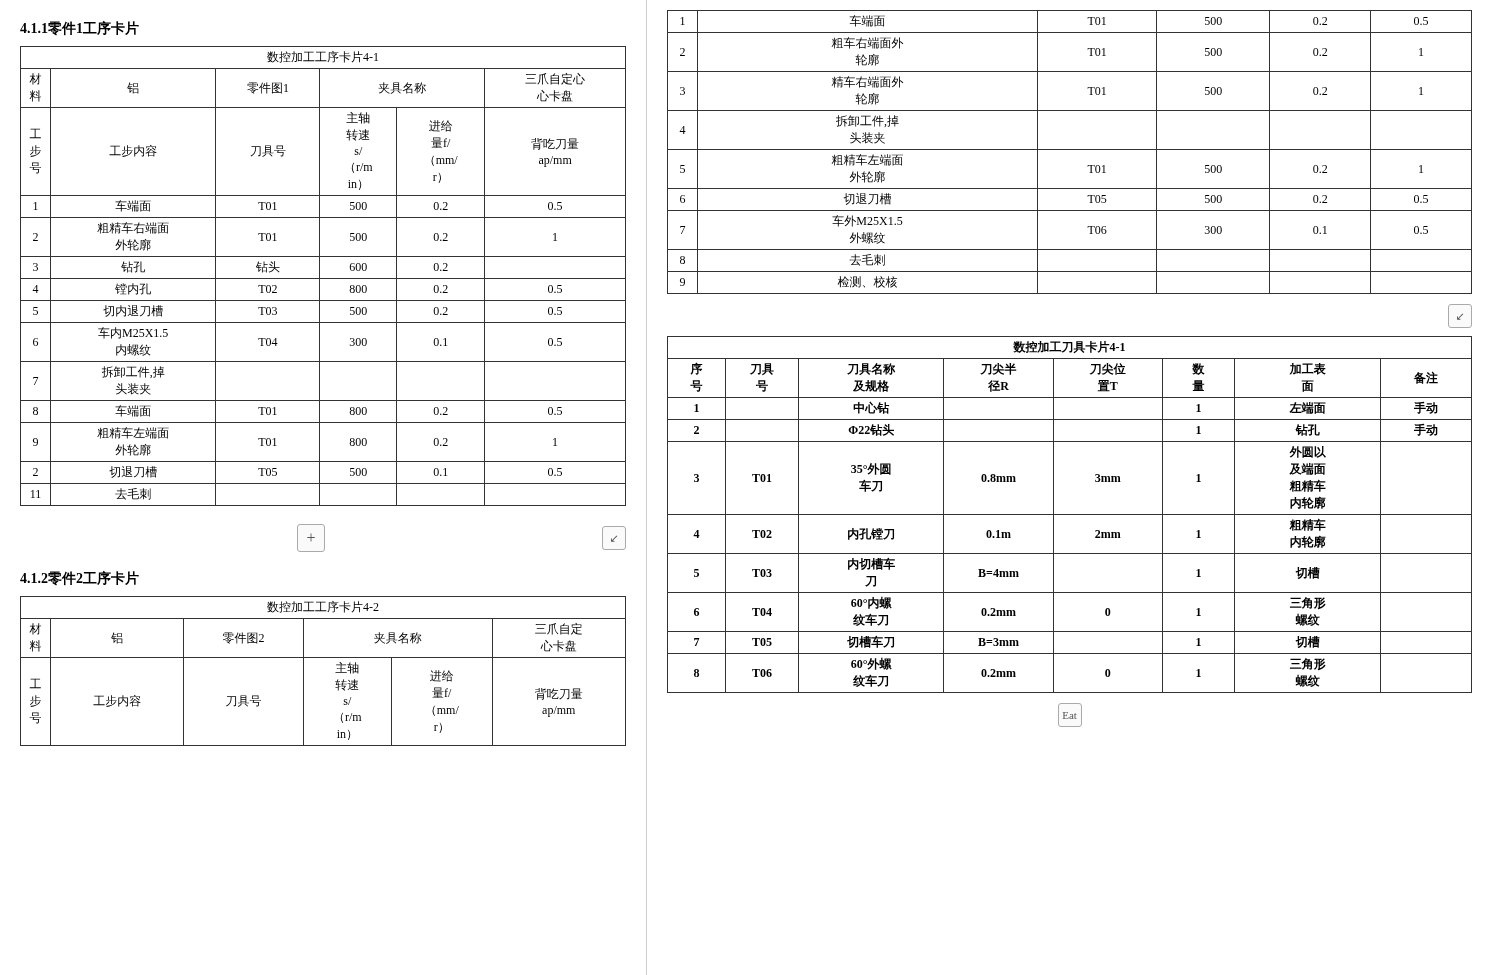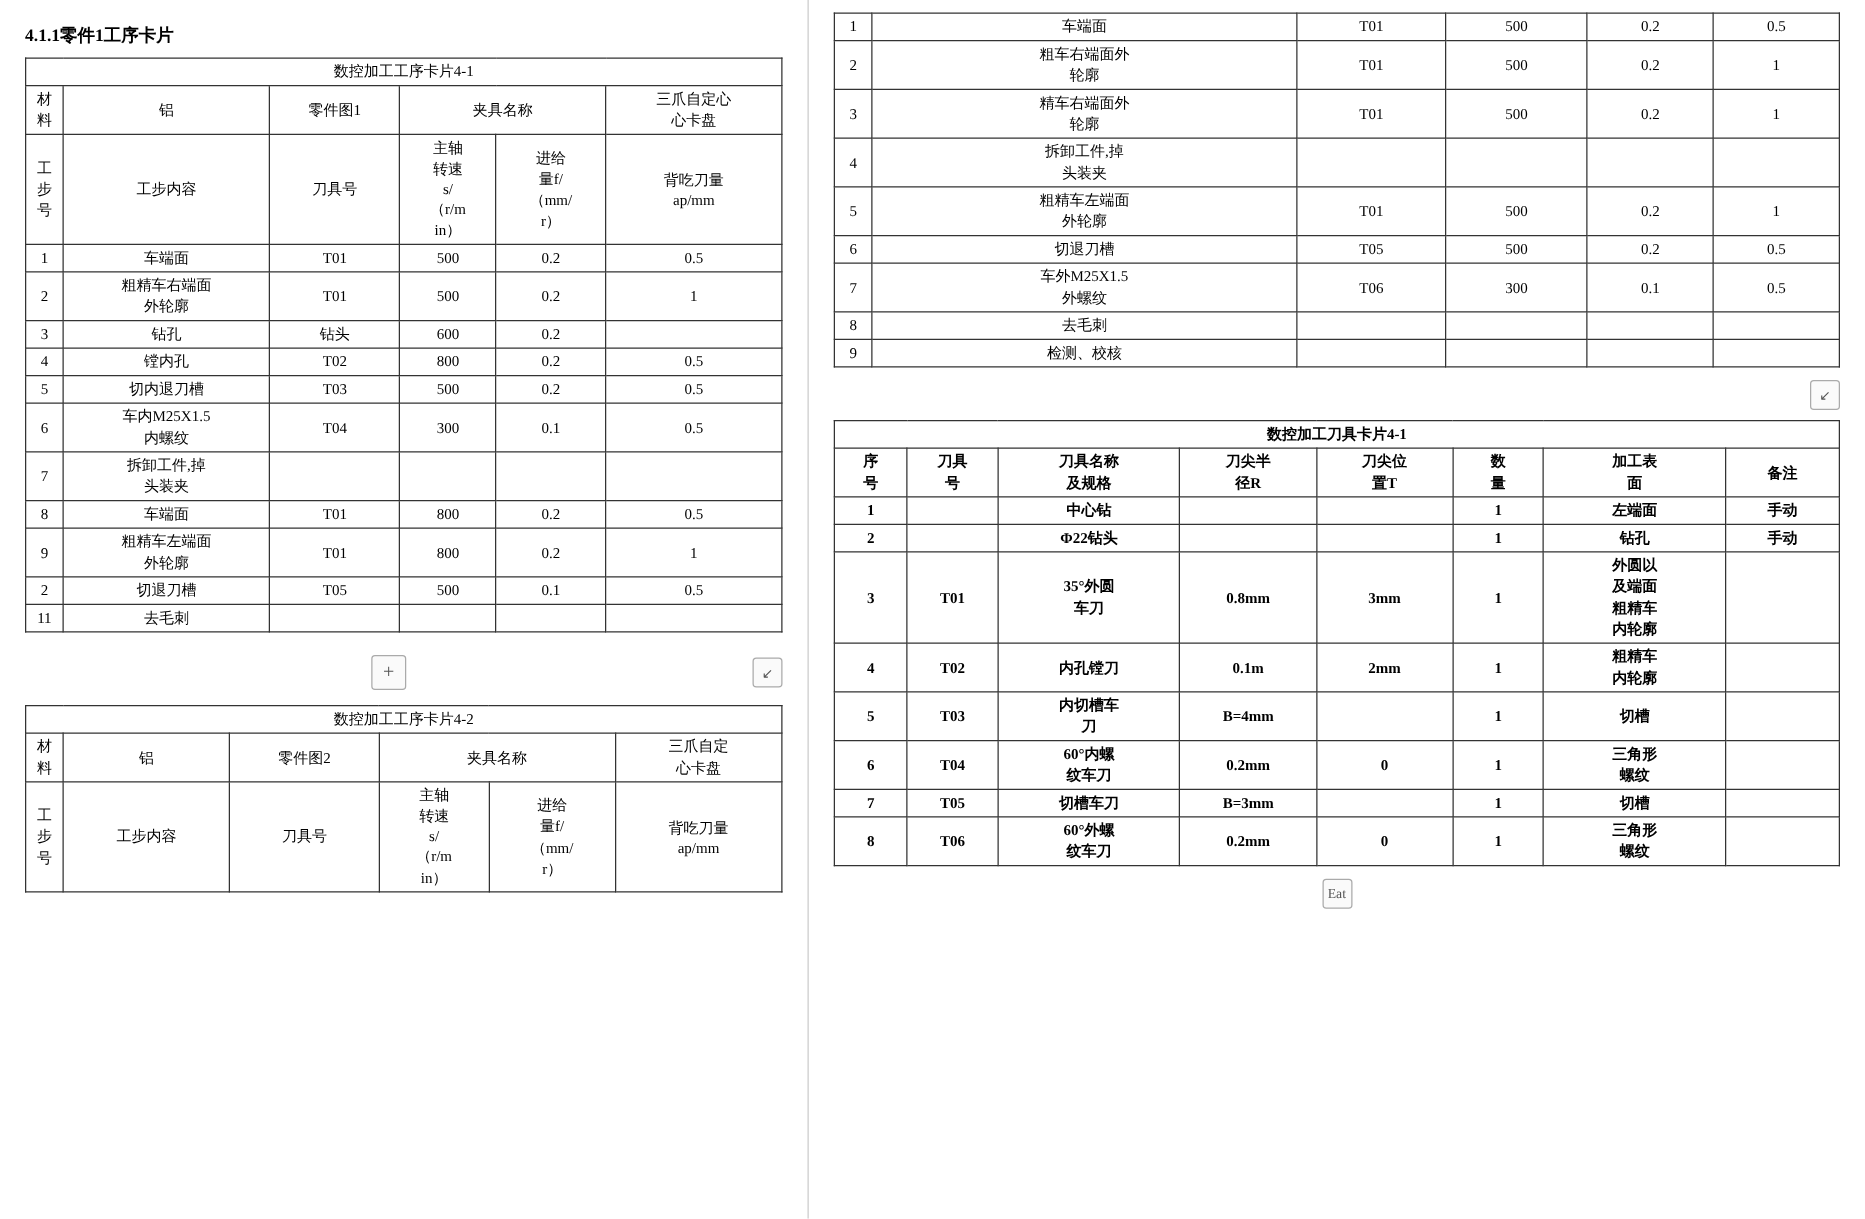--- a/index.html
+++ b/index.html
@@ -204,20 +204,21 @@
 
   <div style="display:flex; justify-content:space-between; align-items:center; margin-bottom:4px;">
     <div class="btn-area" style="flex:1; justify-content:center;">
       <div class="btn-plus">+</div>
     </div>
     <div class="btn-area-right">
       <div class="btn-small">↙</div>
     </div>
   </div>
 
+  <div class="section-title">4.1.2零件2工序卡片</div>
 
   <table class="outer-table">
     <tbody>
       <tr>
         <td colspan="6" class="caption-row">数控加工工序卡片4-2</td>
       </tr>
 
       <tr>
         <td style="width:30px">材<br>料</td>
         <td>铝</td>

